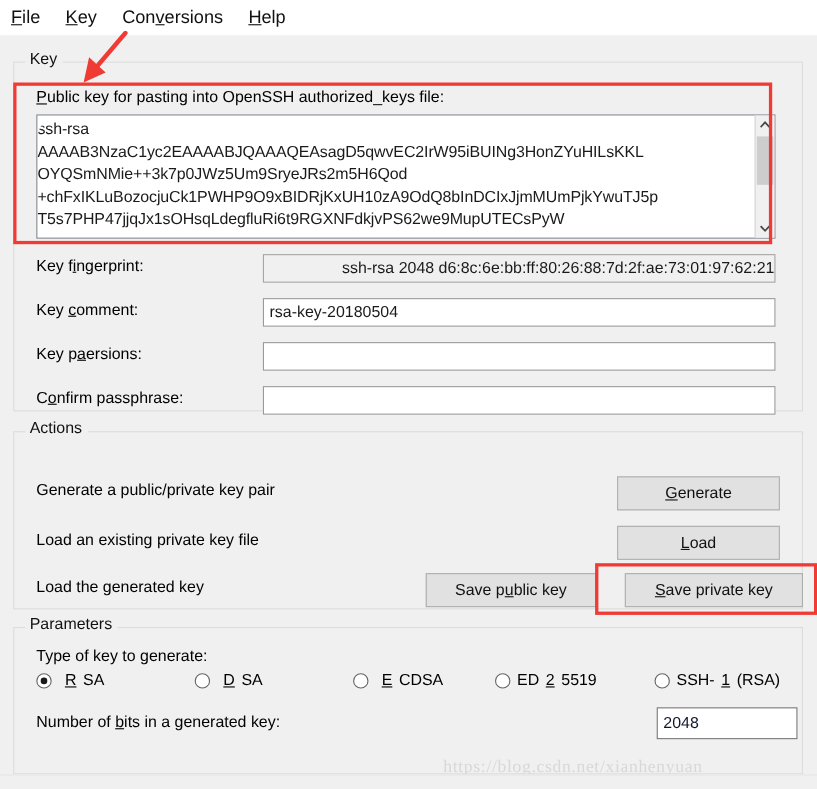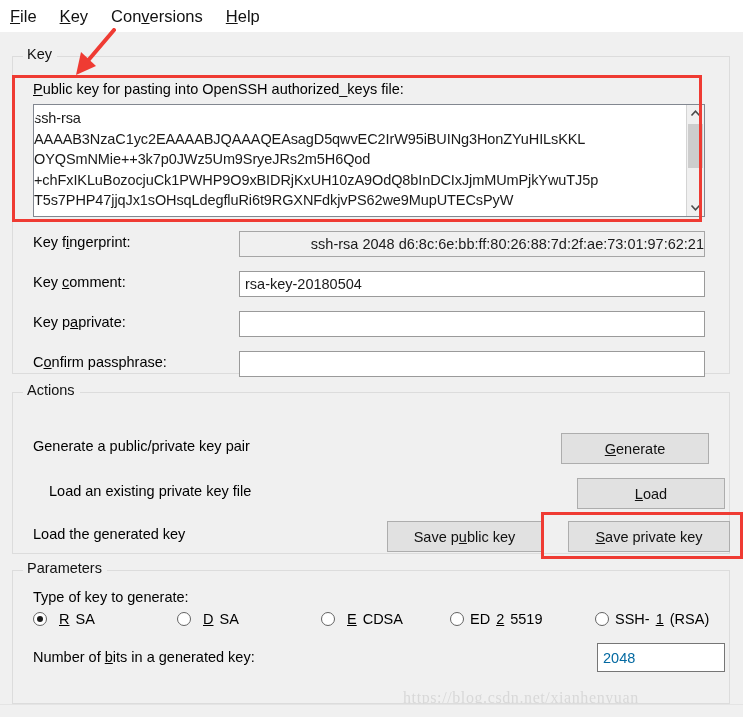--- a/index.html
+++ b/index.html
@@ -182,21 +182,21 @@
   #bits-label { position: absolute; left: 0; top: 6px; font-size: 14.5px; white-space: nowrap; }
   #bits-input {
     position: absolute;
     left: 564px; top: 0;
     width: 128px; height: 29px;
     box-sizing: border-box;
     border: 1px solid #767676;
     background: #ffffff;
     font-family: "Liberation Sans", sans-serif;
     font-size: 14.5px;
-    color: #0369a1;
+    color: #0f172a;
     padding-left: 5px;
     outline: none;
   }
   
   .annot-rect {
     position: absolute;
     border: 3px solid #ef3b33;
     box-sizing: border-box;
     pointer-events: none;
   }
@@ -262,42 +262,42 @@
     <div class="field-label"><span>Key f</span><span class="mn">i</span><span>ngerprint:</span></div>
     <input class="field-input readonly" readonly="" value="ssh-rsa 2048 d6:8c:6e:bb:ff:80:26:88:7d:2f:ae:73:01:97:62:21" style="">
   </div>
 
   <div class="field-row" style="top:214px;">
     <div class="field-label"><span>Key </span><span class="mn">c</span><span>omment:</span></div>
     <input class="field-input" value="rsa-key-20180504" style="">
   </div>
 
   <div class="field-row" style="top:254px;">
-    <div class="field-label"><span>Key p</span><span class="mn">a</span><span>private:</span></div>
+    <div class="field-label"><span>Key p</span><span class="mn">a</span><span>ersions:</span></div>
     <input class="field-input" type="password" value="" style="">
   </div>
 
   <div class="field-row" style="top:294px;">
     <div class="field-label"><span>C</span><span class="mn">o</span><span>nfirm passphrase:</span></div>
     <input class="field-input" type="password" value="" style="">
   </div>
 </div>
 
 <div class="groupbox" id="actions-group">
   <div class="group-title">Actions</div>
 
   <div class="action-row" style="top:40px; width:676px; height:31px;">
     <div class="action-text">Generate a public/private key pair</div>
     <div class="btn" style="left:528px; width:148px;">
         <span class="mn">G</span>
         <span>enerate</span>
       </div>
   </div>
 
-  <div class="action-row" style="top:85px; width:676px; height:31px;margin-left:16px;">
+  <div class="action-row" style="top:85px; width:676px; height:31px;">
     <div class="action-text">Load an existing private key file</div>
     <div class="btn" style="left:528px; width:148px;">
         <span class="mn">L</span>
         <span>oad</span>
       </div>
   </div>
 
   <div class="action-row" style="top:128px; width:676px; height:31px;">
     <div class="action-text">Load the generated key</div>
     <div class="btn" style="left:354px; width:155px;">

